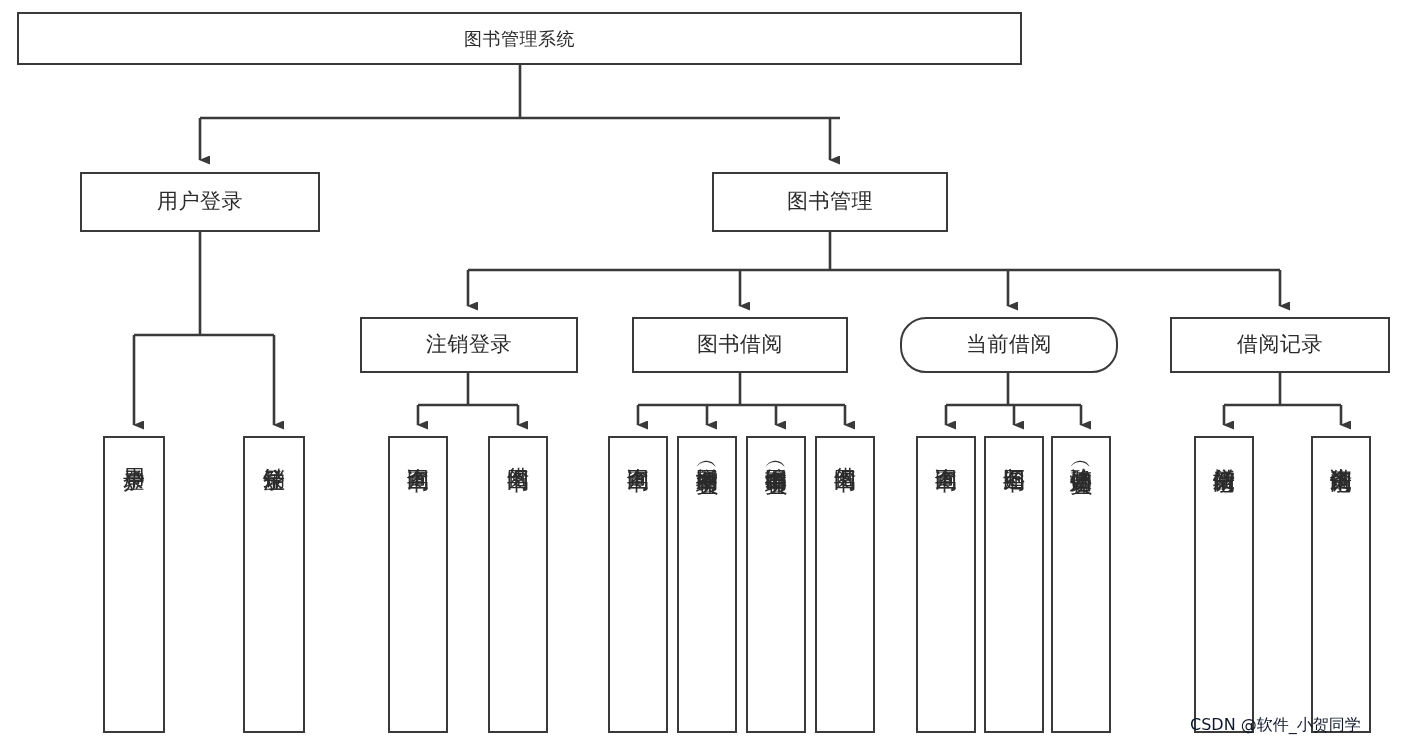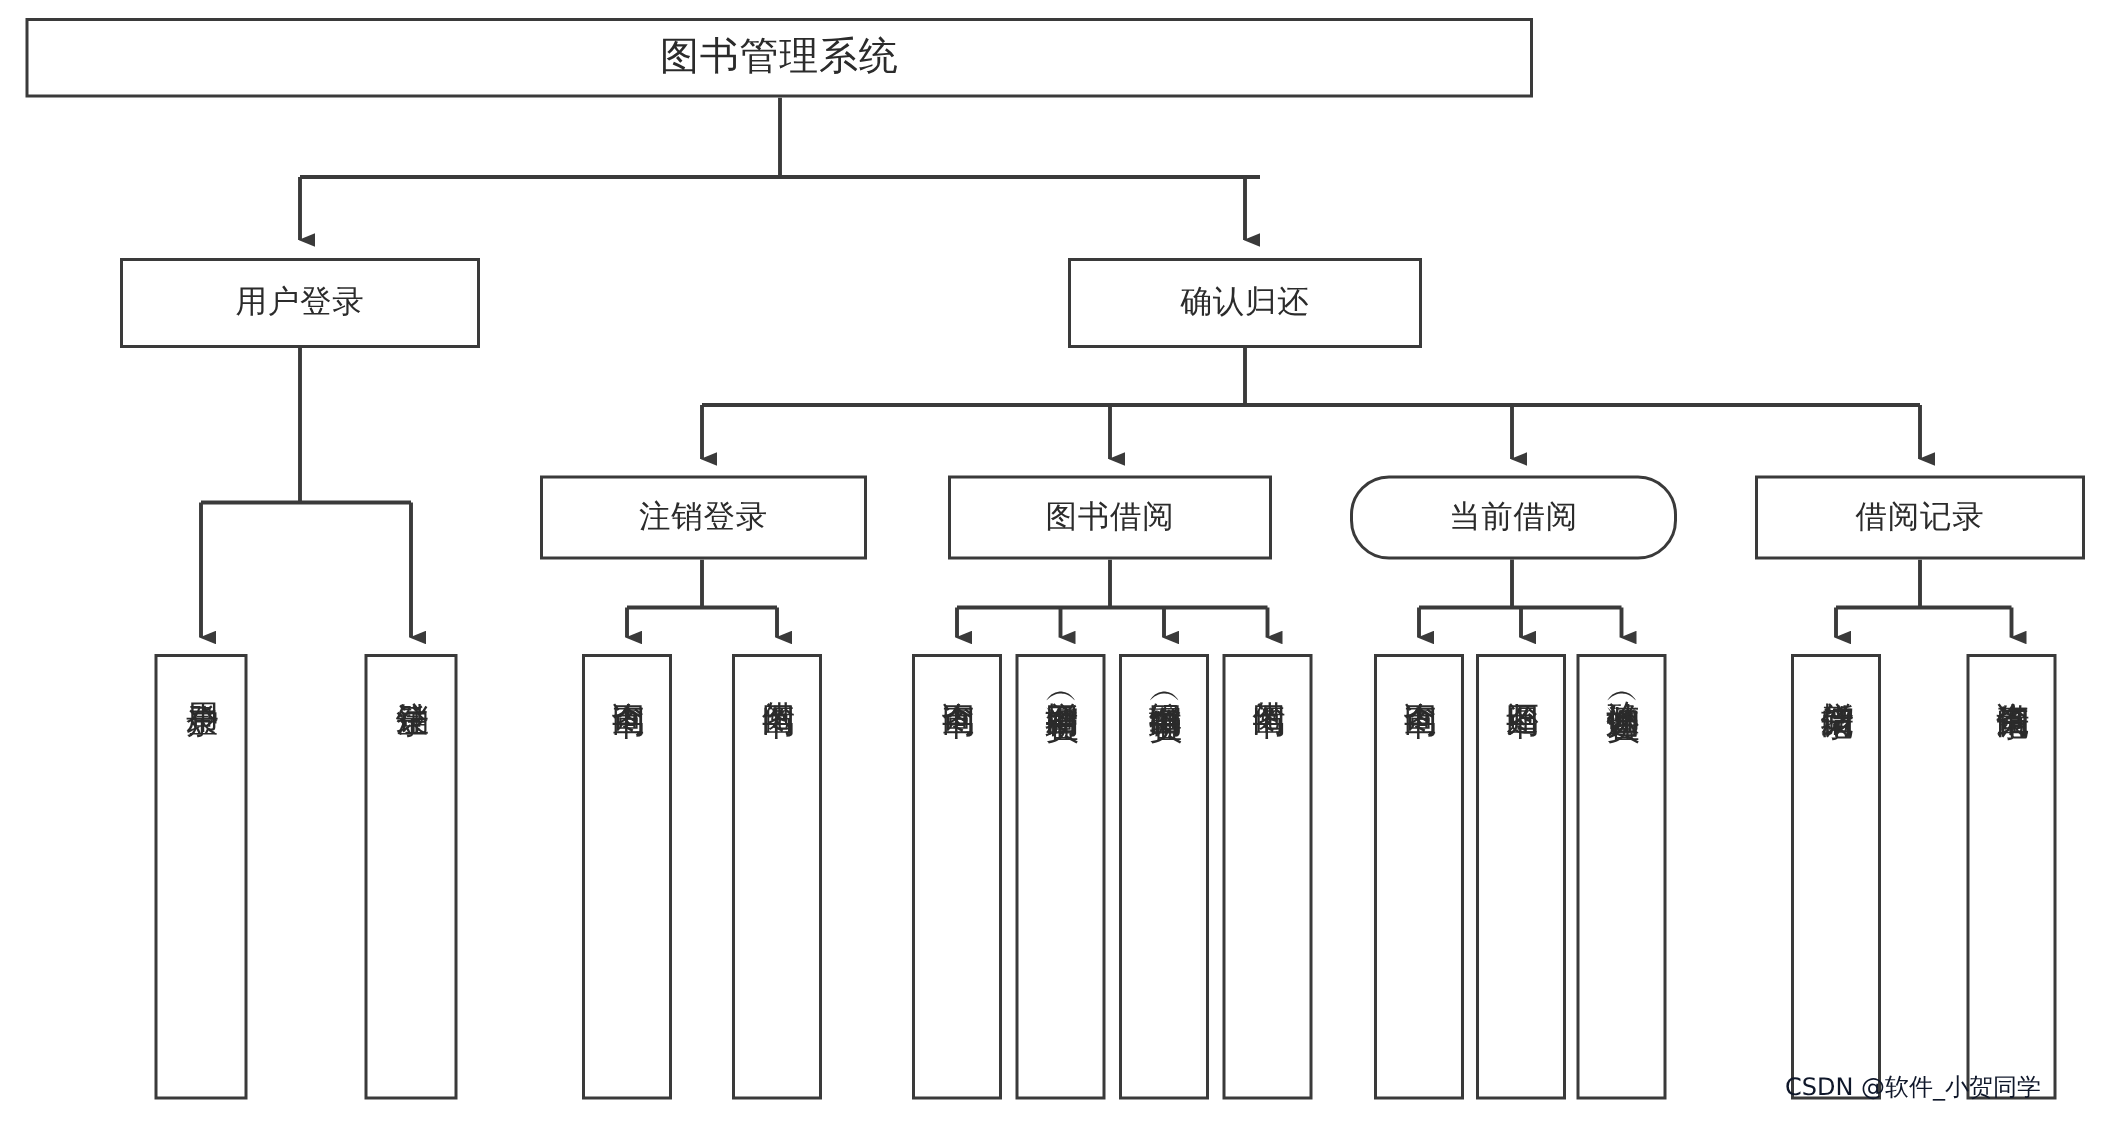--- a/index.html
+++ b/index.html
@@ -48,21 +48,21 @@
     justify-content: center;
     padding-top: 12px;
   }
   .node-v .node-label {
     writing-mode: vertical-rl;
     text-orientation: upright;
     font-size: 22px;
     line-height: 1.18;
     letter-spacing: 1px;
   }
-  .node-root .node-label { font-size: 26px; }
+  .node-root .node-label { font-size: 18px; }
   .watermark {
     position: absolute;
     left: 1190px;
     top: 715px;
     font-size: 16px;
     color: #0f172a;
     white-space: nowrap;
     z-index: 5;
     font-family: "DejaVu Sans", "Liberation Sans", sans-serif;
   }
@@ -123,21 +123,21 @@
   </svg>
 
   <div class="node node-h node-root" style="left:17px; top:12px; width:1005px; height:53px;">
     <span class="node-label">图书管理系统</span>
   </div>
 
   <div class="node node-h" style="left:80px; top:172px; width:240px; height:60px;">
     <span class="node-label">用户登录</span>
   </div>
   <div class="node node-h" style="left:712px; top:172px; width:236px; height:60px;">
-    <span class="node-label">确认归还</span>
+    <span class="node-label">图书管理</span>
   </div>
 
   <div class="node node-h" style="left:360px; top:317px; width:218px; height:56px;">
     <span class="node-label">注销登录</span>
   </div>
   <div class="node node-h" style="left:632px; top:317px; width:216px; height:56px;">
     <span class="node-label">图书借阅</span>
   </div>
   <div class="node node-h" style="left:900px; top:317px; width:218px; height:56px;border-radius:26px;">
     <span class="node-label">当前借阅</span>

